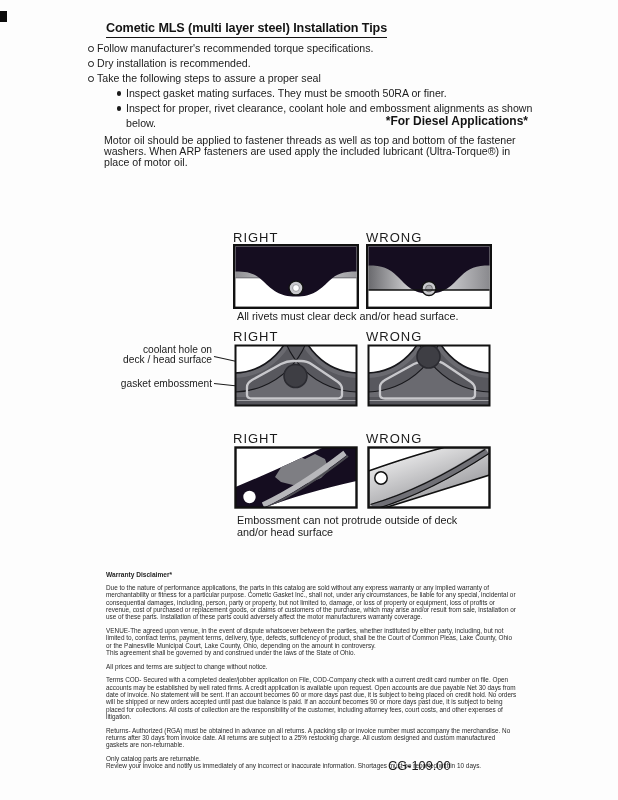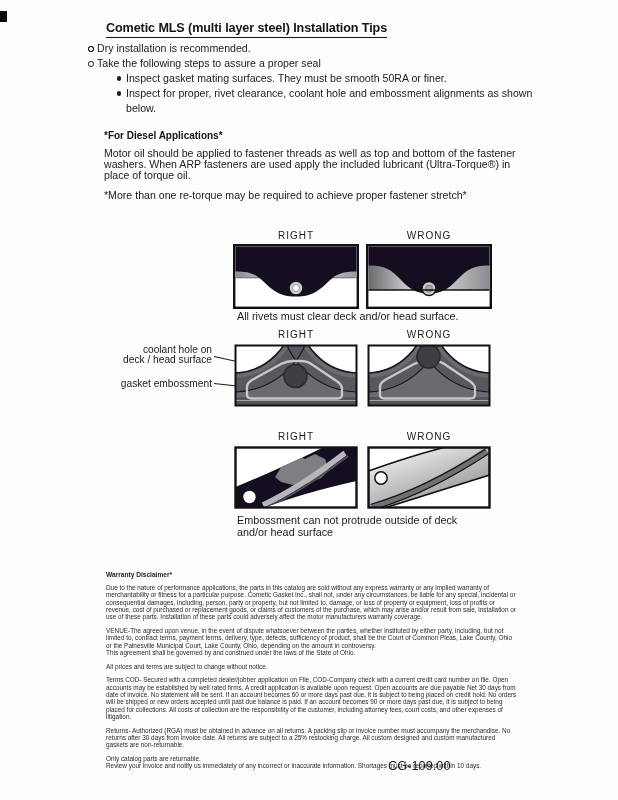--- a/index.html
+++ b/index.html
@@ -18,26 +18,26 @@
 
   
   .bullets{position:absolute;left:88px;top:41px;width:470px;font-size:10.6px;}
   .b{position:relative;line-height:15px;padding-left:9px;}
   .b.l2{margin-left:29px;}
   .m1{position:absolute;left:0;top:5px;width:3.6px;height:3.6px;border:1px solid #1b1b1b;border-radius:50%;}
   .m2{position:absolute;left:0;top:5.4px;width:4.4px;height:4.4px;background:#1b1b1b;border-radius:50%;}
 
   
   .diesel{position:absolute;left:104px;top:114px;width:424px;}
-  .diesel h2{margin:16px 0 7px 0;font-size:10px;font-weight:bold;color:#141414;}
+  .diesel h2{margin:0 0 7px 0;font-size:12px;font-weight:bold;color:#141414;text-align:right;}
   .diesel p{margin:0 0 8px 0;font-size:10.6px;line-height:11.2px;}
 
   
   .figrow{position:absolute;left:0;width:618px;}
-  .figrow .flabel{position:absolute;top:0;width:126px;text-align:center;font-size:10px;letter-spacing:1px;color:#1b1b1b;}
+  .figrow .flabel{position:absolute;top:0;width:126px;text-align:left;font-size:13px;letter-spacing:1px;color:#1b1b1b;}
   .flabel.r{left:233px;} .flabel.w{left:366px;}
   .fbox{position:absolute;top:14px;width:126px;height:65px;}
   .fbox.r{left:233px;} .fbox.w{left:366px;}
   .fbox svg{display:block;}
   .fcap{position:absolute;font-size:10.8px;line-height:11.6px;color:#1b1b1b;}
   .row1{top:230px;height:100px;} .row1 .fcap{left:237px;top:81px;}
   .row2{top:329px;height:102px;} .row2 .fcap{left:239px;top:85px;}
   .row3{top:431px;height:110px;} .row3 .fcap{left:237px;top:84px;width:246px;}
 
   
@@ -57,31 +57,30 @@
 </head>
 <body>
 
 <div class="page">
 
   <div class="scan-artifact"></div>
 
   <h1 class="title">Cometic MLS (multi layer steel) Installation Tips</h1>
 
   <div class="bullets">
-    <div class="b l1"><span class="m1"></span></div>
+    <div class="b l1"><span class="m1"></span><span>Follow manufacturer's recommended torque specifications.</span></div>
     <div class="b l1"><span class="m1"></span><span>Dry installation is recommended.</span></div>
     <div class="b l1"><span class="m1"></span><span>Take the following steps to assure a proper seal</span></div>
     <div class="b l2"><span class="m2"></span><span>Inspect gasket mating surfaces.  They must be smooth 50RA or finer.</span></div>
     <div class="b l2"><span class="m2"></span><span>Inspect for proper, rivet clearance, coolant hole and embossment alignments as shown below.</span></div>
   </div>
 
   <div class="diesel">
     <h2>*For Diesel Applications*</h2>
-    <p>Motor oil should be applied to fastener threads as well as top and bottom of the fastener washers. When ARP fasteners are used apply the included lubricant (Ultra-Torque®) in place of torque oil.</p>
-    <p>*More than one re-torque may be required to achieve proper fastener stretch*</p>
+    <p>Motor oil should be applied to fastener threads as well as top and bottom of the fastener washers. When ARP fasteners are used apply the included lubricant (Ultra-Torque®) in place of motor oil.</p>
   </div>
 
   <div class="figrow row1">
     <div class="flabel r">RIGHT</div>
     <div class="flabel w">WRONG</div>
 
     <div class="fbox r">
       <svg width="126" height="65" viewBox="0 0 126 65">
         <defs>
           <linearGradient id="gb1" x1="0" y1="0" x2="1" y2="0">

